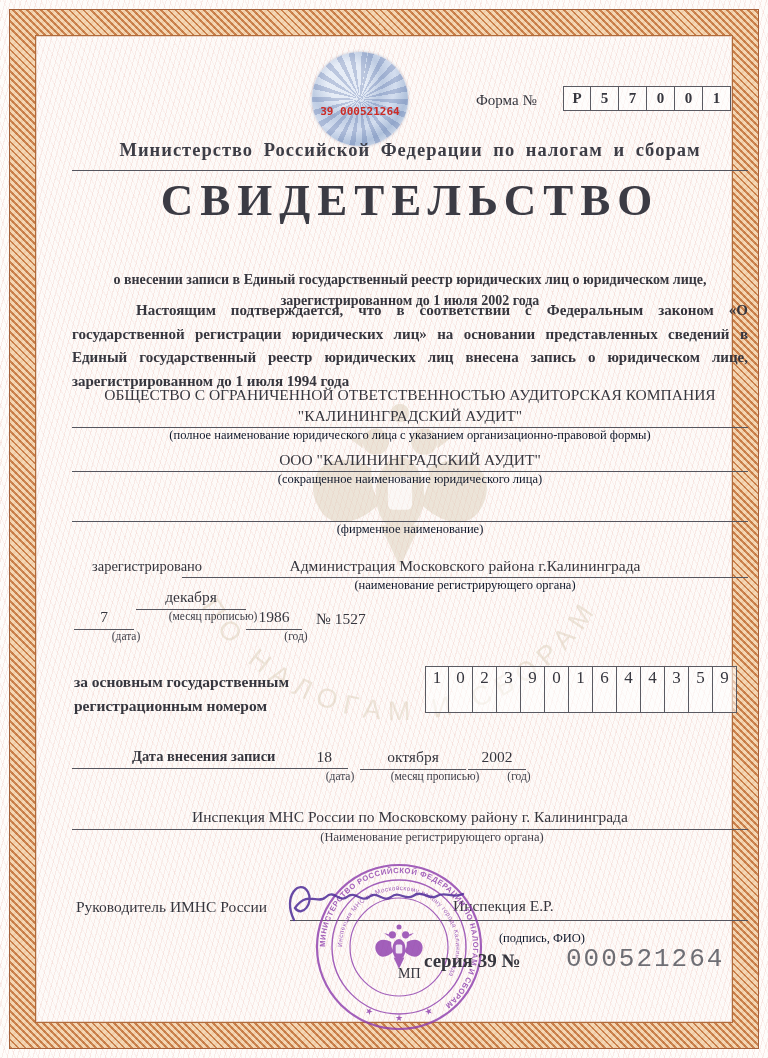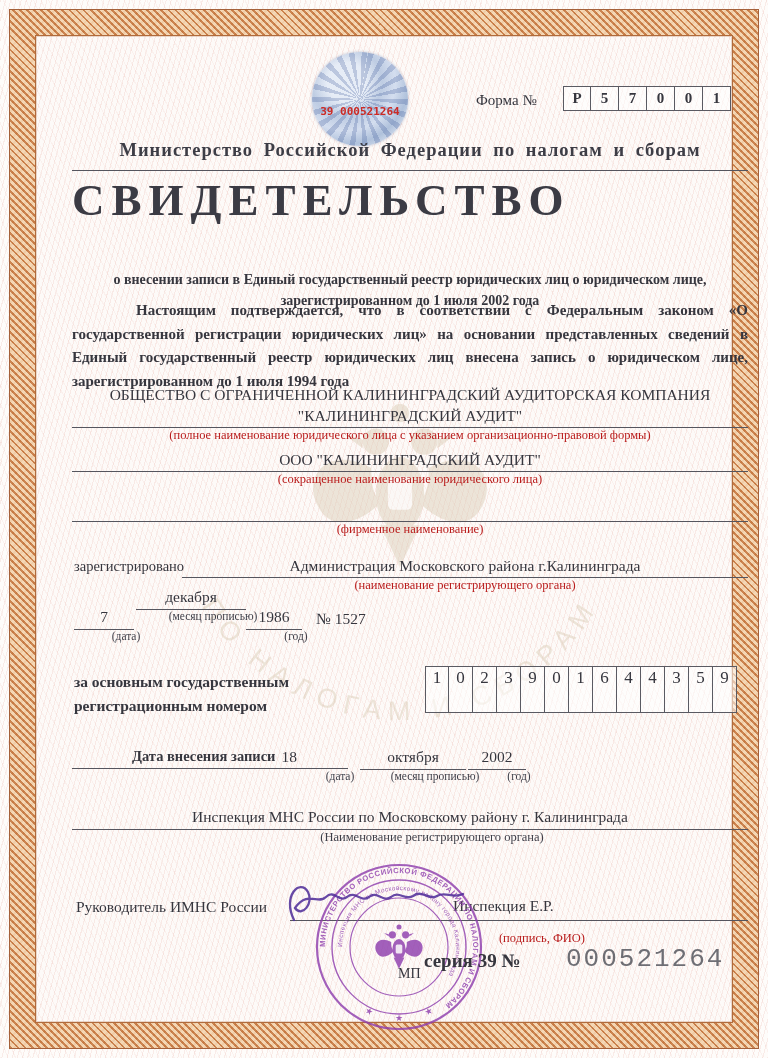--- a/index.html
+++ b/index.html
@@ -56,48 +56,48 @@
     font-weight:bold;
   }
   .cellrow .cell:first-child{border-left:1px solid #5a5a62;}
   .form-cells{left:491px;top:86px;}
   .form-cells .cell{width:28px;height:25px;align-items:center;font-size:15px;}
   .ogrn-cells{left:353px;top:666px;}
   .ogrn-cells .cell{width:24px;height:47px;align-items:flex-start;padding-top:1px;font-size:17px;font-weight:normal;}
 
   .ministry{left:0;top:140px;width:676px;text-align:center;font-weight:bold;font-size:18.5px;letter-spacing:1px;word-spacing:5px;color:#3d3d46;}
   .ministry-line{left:0;top:170px;width:676px;border-top:1.6px solid #55555e;}
-  .doc-title{left:0;top:174px;width:676px;font-weight:bold;font-size:45px;letter-spacing:7px;color:#3b3b44;}
+  .doc-title{left:0;top:174px;width:676px;text-align:center;font-weight:bold;font-size:45px;letter-spacing:7px;color:#3b3b44;}
   .subtitle{left:8px;top:269px;width:660px;text-align:center;font-weight:bold;font-size:14px;line-height:1.5;}
   .paragraph{left:0;top:299px;width:676px;font-weight:bold;font-size:15px;line-height:1.58;text-align:justify;text-indent:64px;}
 
   .uline{border-bottom:1.6px solid #55555e;}
   .center{text-align:center;}
-  .cap{font-size:12.5px;color:#b91c1c;font-family:Liberation Serif, serif;}
+  .cap{font-size:12.5px;color:#0f172a;font-family:Liberation Serif, serif;}
   .name-val{font-size:15.5px;line-height:1.35;}
 
   .full-name{left:0;top:385px;width:676px;}
   .short-name{left:0;top:450px;width:676px;}
   .brand-name{left:0;top:504px;width:676px;}
   .brand-name .empty{height:17px;}
 
-  .registered-label{left:2px;top:558px;font-size:14.5px;}
+  .registered-label{left:20px;top:558px;font-size:14.5px;}
   .registered-field{left:110px;top:556px;width:566px;}
 
   .fgroup .fval{border-bottom:1.6px solid #55555e;text-align:center;font-size:15.5px;height:21px;}
   .fgroup .fcap{position:relative;height:15px;}
   .fgroup .fcap span{position:absolute;left:50%;transform:translateX(-50%);white-space:nowrap;font-size:11.5px;color:#3e3e48;padding-left:44px;}
   .g-day1{left:2px;top:608px;width:60px;}
   .g-month1{left:64px;top:588px;width:110px;}
   .g-year1{left:174px;top:608px;width:56px;}
   .reg-number{left:244px;top:610px;font-size:15.5px;}
 
   .ogrn-label{left:2px;top:670px;width:340px;font-weight:bold;font-size:15.5px;line-height:1.55;}
 
-  .entry-lineblock{left:0;top:748px;width:276px;height:20px;border-bottom:1.6px solid #55555e;display:flex;justify-content:flex-start;gap:6px;}
+  .entry-lineblock{left:0;top:748px;width:276px;height:20px;border-bottom:1.6px solid #55555e;display:flex;justify-content:space-between;}
   .entry-lineblock .elabel{margin-left:60px;font-weight:bold;font-size:14.5px;white-space:nowrap;}
   .entry-lineblock .eday{margin-right:16px;font-size:15.5px;}
   .entry-daycap{left:216px;top:770px;width:60px;}
   .entry-daycap span, .small-cap span{font-size:11.5px;}
   .g-month2{left:288px;top:748px;width:106px;}
   .g-year2{left:396px;top:748px;width:58px;}
 
   .inspection{left:0;top:808px;width:676px;}
   .inspection .fval{font-size:15.5px;}
   .inspection .fcap span{font-size:12.5px;}
@@ -168,21 +168,21 @@
 
     <div class="abs ministry">Министерство Российской Федерации по налогам и сборам</div>
     <div class="abs ministry-line"></div>
     <div class="abs doc-title">СВИДЕТЕЛЬСТВО</div>
     <div class="abs subtitle">о внесении записи в Единый государственный реестр юридических лиц о юридическом лице, зарегистрированном до 1 июля 2002 года</div>
 
     <div class="abs paragraph">Настоящим подтверждается, что в соответствии с Федеральным законом «О государственной регистрации юридических лиц» на основании представленных сведений в Единый государственный реестр юридических лиц внесена запись о юридическом лице, зарегистрированном до 1 июля 1994 года</div>
 
     <div class="abs full-name">
       <div class="uline center">
-        <div class="name-val">ОБЩЕСТВО С ОГРАНИЧЕННОЙ КАЛИНИНГРАДСКИЙ АУДИТОРСКАЯ КОМПАНИЯ</div>
+        <div class="name-val">ОБЩЕСТВО С ОГРАНИЧЕННОЙ ОТВЕТСТВЕННОСТЬЮ АУДИТОРСКАЯ КОМПАНИЯ</div>
         <div class="name-val">"КАЛИНИНГРАДСКИЙ АУДИТ"</div>
       </div>
       <div class="center cap">(полное наименование юридического лица с указанием организационно-правовой формы)</div>
     </div>
 
     <div class="abs short-name">
       <div class="uline center name-val">ООО "КАЛИНИНГРАДСКИЙ АУДИТ"</div>
       <div class="center cap">(сокращенное наименование юридического лица)</div>
     </div>
 

